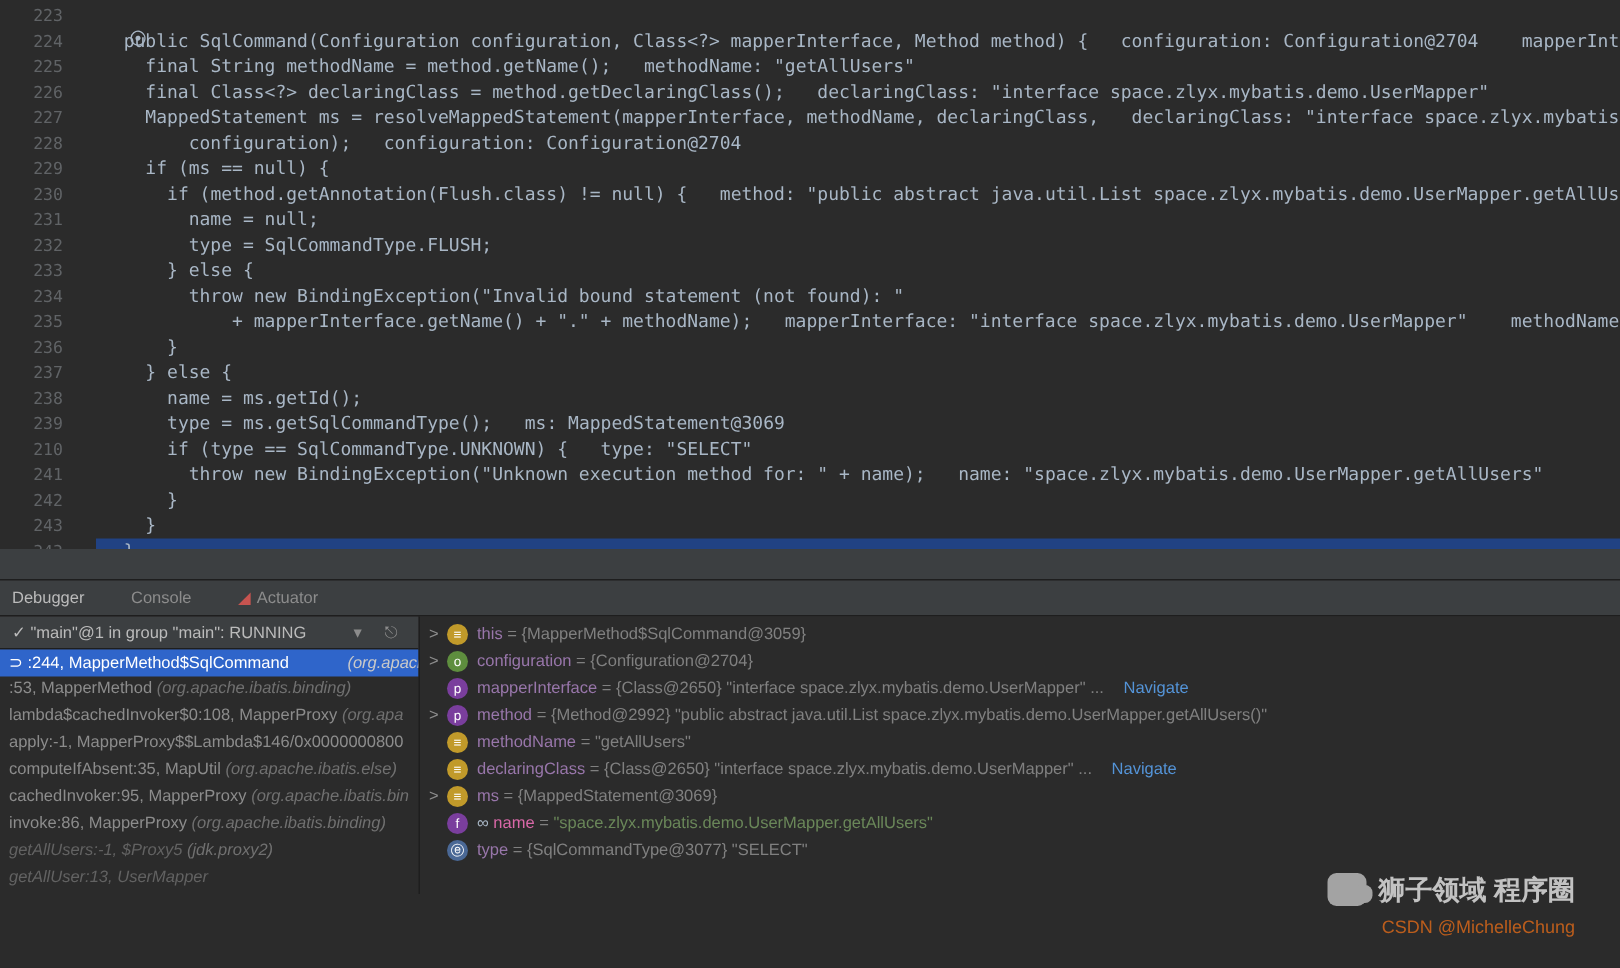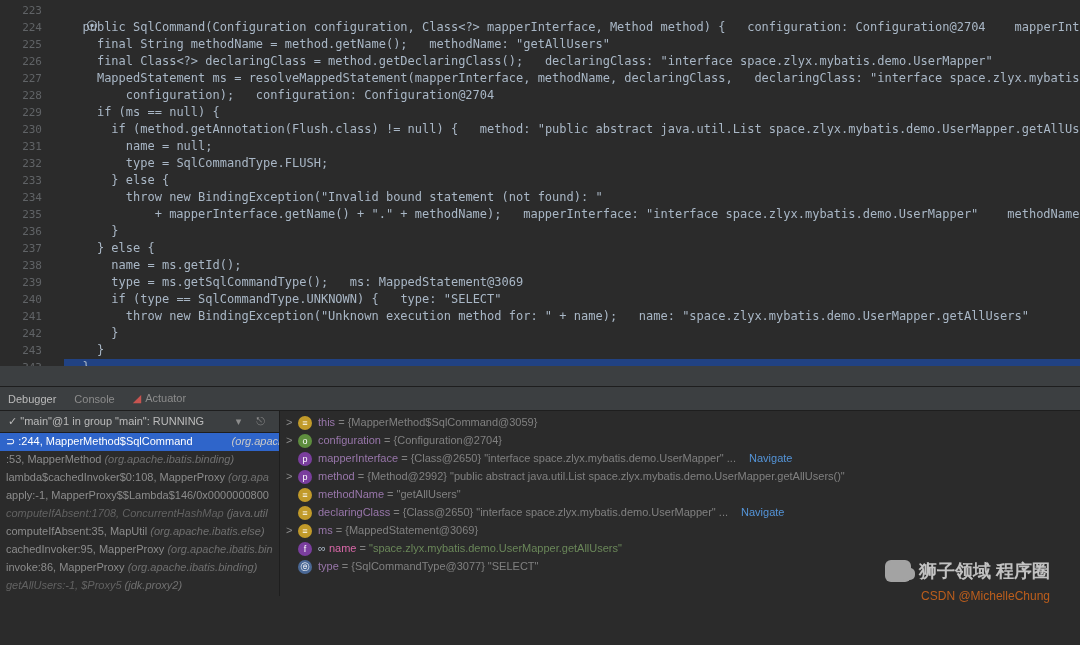--- a/index.html
+++ b/index.html
@@ -8,21 +8,21 @@
 .editor { height:366px; display:flex; background:#2b2b2b; overflow:hidden; }
 .gutter { width:50px; background:#2b2b2b; text-align:right; padding-right:8px; color:#606366; font-size:11px; line-height:17px; padding-top:2px; }
 .gutter .gline { height:17px; }
 .bp-mark { position:absolute; left:36px; top:2px; color:#a9b7c6; font-size:12px; }
 .glyph-col { width:14px; position:relative; }
 .code { flex:1; line-height:17px; font-size:12px; padding-top:2px; white-space:pre; overflow:hidden; position:relative; }
 .code .line { height:17px; padding-left:4px; }
 .code .current { background:#214283; }
 
 .panel-sep { height:20px; background:#3c3f41; }
-.debug-tabs { height:25px; background:#3c3f41; display:flex; align-items:center; padding-left:8px; border-top:1px solid #1e1e1e; border-bottom:1px solid #1e1e1e; }
+.debug-tabs { height:25px; background:#3c3f41; display:flex; align-items:center; padding-left:8px; border-top:1px solid #1e1e1e; border-bottom:1px solid #1e1e1e;gap:13px; }
 .debug-tabs .tab { color:#8c8c8c; font-family:sans-serif; font-size:11px; margin-right:18px; cursor:pointer; }
 .debug-tabs .tab.active { color:#bbb; }
 .debug-tabs .act-icon { color:#c75450; margin-right:4px; }
 
 .debug-body { display:flex; height:185px; background:#2b2b2b; }
 .frames { width:280px; background:#2b2b2b; overflow:hidden; border-right:1px solid #1e1e1e; }
 .frames-header { height:22px; background:#3c3f41; color:#bbb; font-family:sans-serif; font-size:11px; padding:4px 8px; display:flex; align-items:center; justify-content:space-between; border-bottom:1px solid #1e1e1e; }
 .frames-header .fh-icons { color:#8c8c8c; letter-spacing:6px; }
 .frame-row { height:18px; padding:2px 6px; font-family:sans-serif; font-size:11px; color:#8c8c8c; white-space:nowrap; overflow:hidden; cursor:pointer; }
 .frame-row.active { background:#2f65ca; color:#fff; }
@@ -38,21 +38,21 @@
 .icon-f { background:#7a3e9d; color:#fff; }
 .icon-e { background:#4a6895; color:#fff; }
 .icon-o { background:#5e8e3e; color:#fff; }
 .icon-eq { background:#c19a2a; color:#fff; }
 .var-row .name { color:#9876aa; }
 .var-row .name.pink { color:#d968a8; }
 .var-row .val { color:#6a8759; }
 .var-row .grey { color:#808080; }
 .var-row .nav { color:#5494d8;padding-left:10px; }
 
-.watermark { position:absolute; right:30px; bottom:42px; text-align:right; font-family:sans-serif; }
+.watermark { position:absolute; right:30px; bottom:20px; text-align:right; font-family:sans-serif; }
 .watermark .logo-line { color:#e8e8e8; font-size:18px; font-weight:bold; opacity:0.8; display:flex; align-items:center; justify-content:flex-end; }
 .watermark .wx-icon { width:26px; height:22px; display:inline-block; margin-right:8px; border-radius:6px; background:#e8e8e8; position:relative; opacity:0.8; }
 .watermark .wx-icon::before { content:''; position:absolute; width:14px; height:12px; background:#e8e8e8; border-radius:5px; left:16px; top:8px; }
 .watermark .sub { color:#f97316; font-size:12px; margin-top:6px; opacity:0.7; }
 </style>
 </head>
 <body>
 
 <div class="editor">
   <div class="gutter" id="gutter">
@@ -66,21 +66,21 @@
       <div class="gline">230</div>
       <div class="gline">231</div>
       <div class="gline">232</div>
       <div class="gline">233</div>
       <div class="gline">234</div>
       <div class="gline">235</div>
       <div class="gline">236</div>
       <div class="gline">237</div>
       <div class="gline">238</div>
       <div class="gline">239</div>
-      <div class="gline">240</div>
+      <div class="gline">210</div>
       <div class="gline">241</div>
       <div class="gline">242</div>
       <div class="gline">243</div>
       <div class="gline">343</div>
       <div class="gline">245</div>
     </div>
   <div class="glyph-col" id="glyph">
       <div class="bp-mark" style="top: 19px;">⦿</div>
     </div>
   <div class="code" id="code"><div class="line"></div><div class="line">  <kw>public</kw> <method>SqlCommand</method>(<cls>Configuration</cls> configuration, <cls>Class</cls>&lt;?&gt; mapperInterface, <cls>Method</cls> method) {   <hint>configuration: Configuration@2704    mapperInterface: "interface space</hint></div><div class="line">    <kw>final</kw> <cls>String</cls> methodName = method.<method>getName</method>();   <hint>methodName: "getAllUsers"</hint></div><div class="line">    <kw>final</kw> <cls>Class</cls>&lt;?&gt; declaringClass = method.<method>getDeclaringClass</method>();   <hint>declaringClass: "interface space.zlyx.mybatis.demo.UserMapper"</hint></div><div class="line">    <cls>MappedStatement</cls> ms = <method>resolveMappedStatement</method>(mapperInterface, methodName, declaringClass,   <hint>declaringClass: "interface space.zlyx.mybatis.demo.UserMapper"    ms:</hint></div><div class="line">        configuration);   <hint>configuration: Configuration@2704</hint></div><div class="line">    <kw>if</kw> (ms == <kw>null</kw>) {</div><div class="line">      <kw>if</kw> (method.<method>getAnnotation</method>(Flush.<kw>class</kw>) != <kw>null</kw>) {   <hint>method: "public abstract java.util.List space.zlyx.mybatis.demo.UserMapper.getAllUsers()"</hint></div><div class="line">        <field>name</field> = <kw>null</kw>;</div><div class="line">        <field>type</field> = SqlCommandType.<const>FLUSH</const>;</div><div class="line">      } <kw>else</kw> {</div><div class="line">        <kw>throw new</kw> <cls>BindingException</cls>(<str>"Invalid bound statement (not found): "</str></div><div class="line">            + mapperInterface.<method>getName</method>() + <str>"."</str> + methodName);   <hint>mapperInterface: "interface space.zlyx.mybatis.demo.UserMapper"    methodName: "getAllUsers"</hint></div><div class="line">      }</div><div class="line">    } <kw>else</kw> {</div><div class="line">      <field>name</field> = ms.<method>getId</method>();</div><div class="line">      <field>type</field> = ms.<method>getSqlCommandType</method>();   <hint>ms: MappedStatement@3069</hint></div><div class="line">      <kw>if</kw> (<field>type</field> == SqlCommandType.<const>UNKNOWN</const>) {   <hint>type: "SELECT"</hint></div><div class="line">        <kw>throw new</kw> <cls>BindingException</cls>(<str>"Unknown execution method for: "</str> + <field>name</field>);   <hint>name: "space.zlyx.mybatis.demo.UserMapper.getAllUsers"</hint></div><div class="line">      }</div><div class="line">    }</div><div class="line current">  }</div><div class="line"></div></div>
@@ -98,21 +98,20 @@
   <div class="frames">
     <div class="frames-header">
       <span>✓ <span>"main"@1 in group "main": RUNNING</span></span>
       <span class="fh-icons">▾ ⎋</span>
     </div>
     <div id="frames-list">
         <div class="frame-row active">⊃ <init>:244, MapperMethod$SqlCommand <span class="it">(org.apache</span></init></div>
         <div class="frame-row"><init>:53, MapperMethod <span class="it">(org.apache.ibatis.binding)</span></init></div>
         <div class="frame-row">lambda$cachedInvoker$0:108, MapperProxy <span class="it">(org.apa</span></div>
         <div class="frame-row">apply:-1, MapperProxy$$Lambda$146/0x0000000800</div>
-        <div class="frame-row dim">computeIfAbsent:1708, ConcurrentHashMap <span class="it">(java.util</span></div>
         <div class="frame-row">computeIfAbsent:35, MapUtil <span class="it">(org.apache.ibatis.else)</span></div>
         <div class="frame-row">cachedInvoker:95, MapperProxy <span class="it">(org.apache.ibatis.bin</span></div>
         <div class="frame-row">invoke:86, MapperProxy <span class="it">(org.apache.ibatis.binding)</span></div>
         <div class="frame-row dim">getAllUsers:-1, $Proxy5 <span class="it">(jdk.proxy2)</span></div>
         <div class="frame-row dim">getAllUser:13, UserMapper </div>
       </div>
   </div>
   <div class="vars" id="vars">
       <div class="var-row"><span class="arrow">&gt;</span><span class="icon icon-eq">≡</span><span class="name">this</span> <span class="grey">= </span><span class="grey">{MapperMethod$SqlCommand@3059}</span></div>
       <div class="var-row"><span class="arrow">&gt;</span><span class="icon icon-o">o</span><span class="name">configuration</span> <span class="grey">= </span><span class="grey">{Configuration@2704}</span></div>

